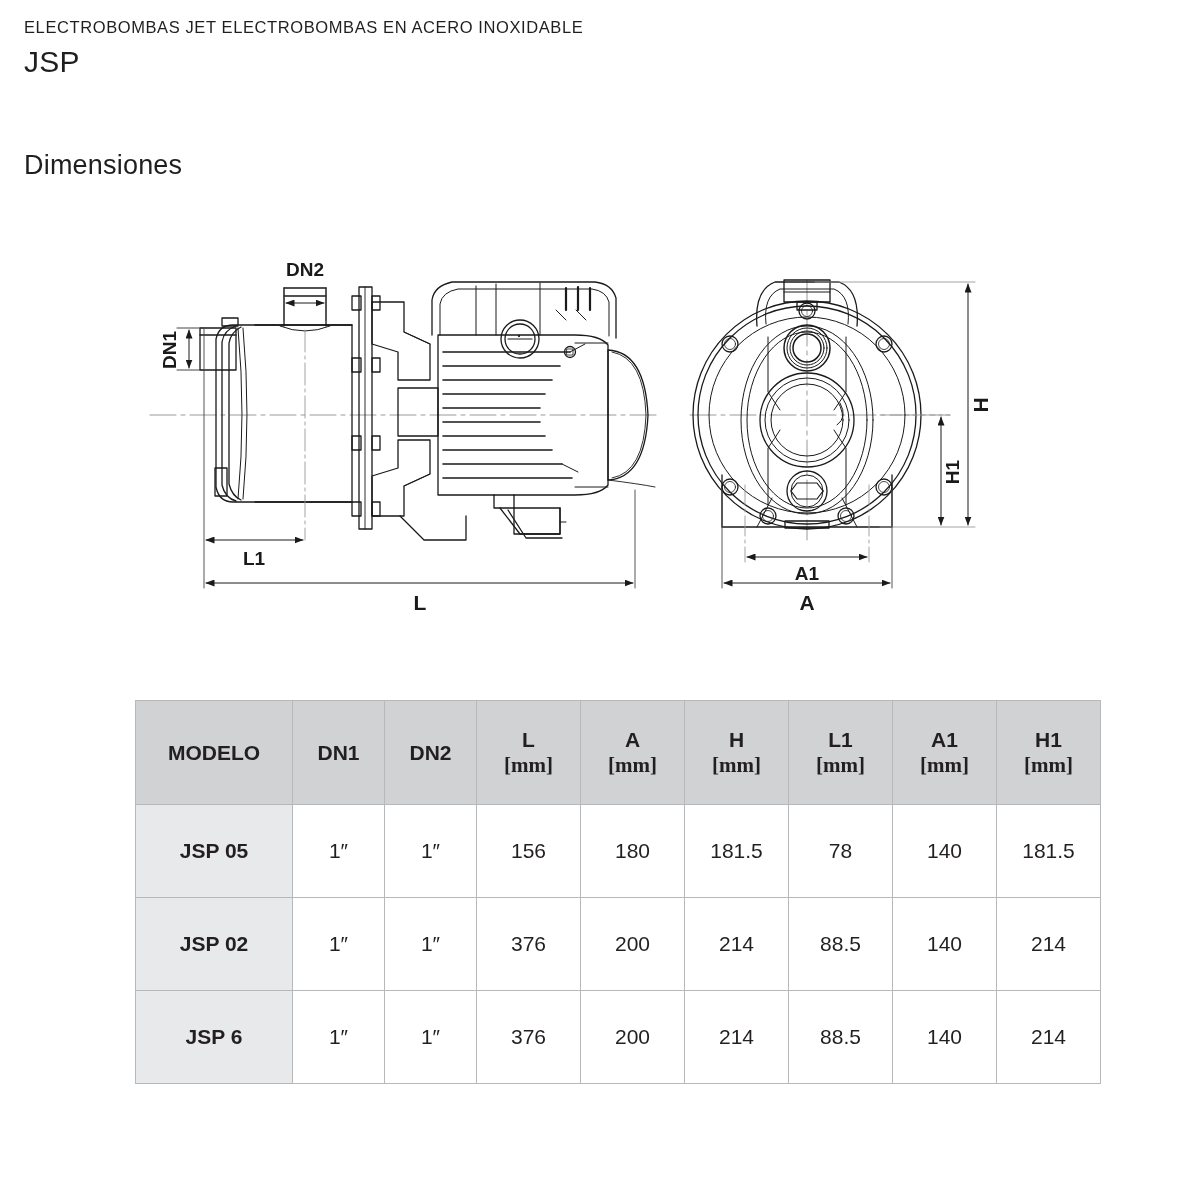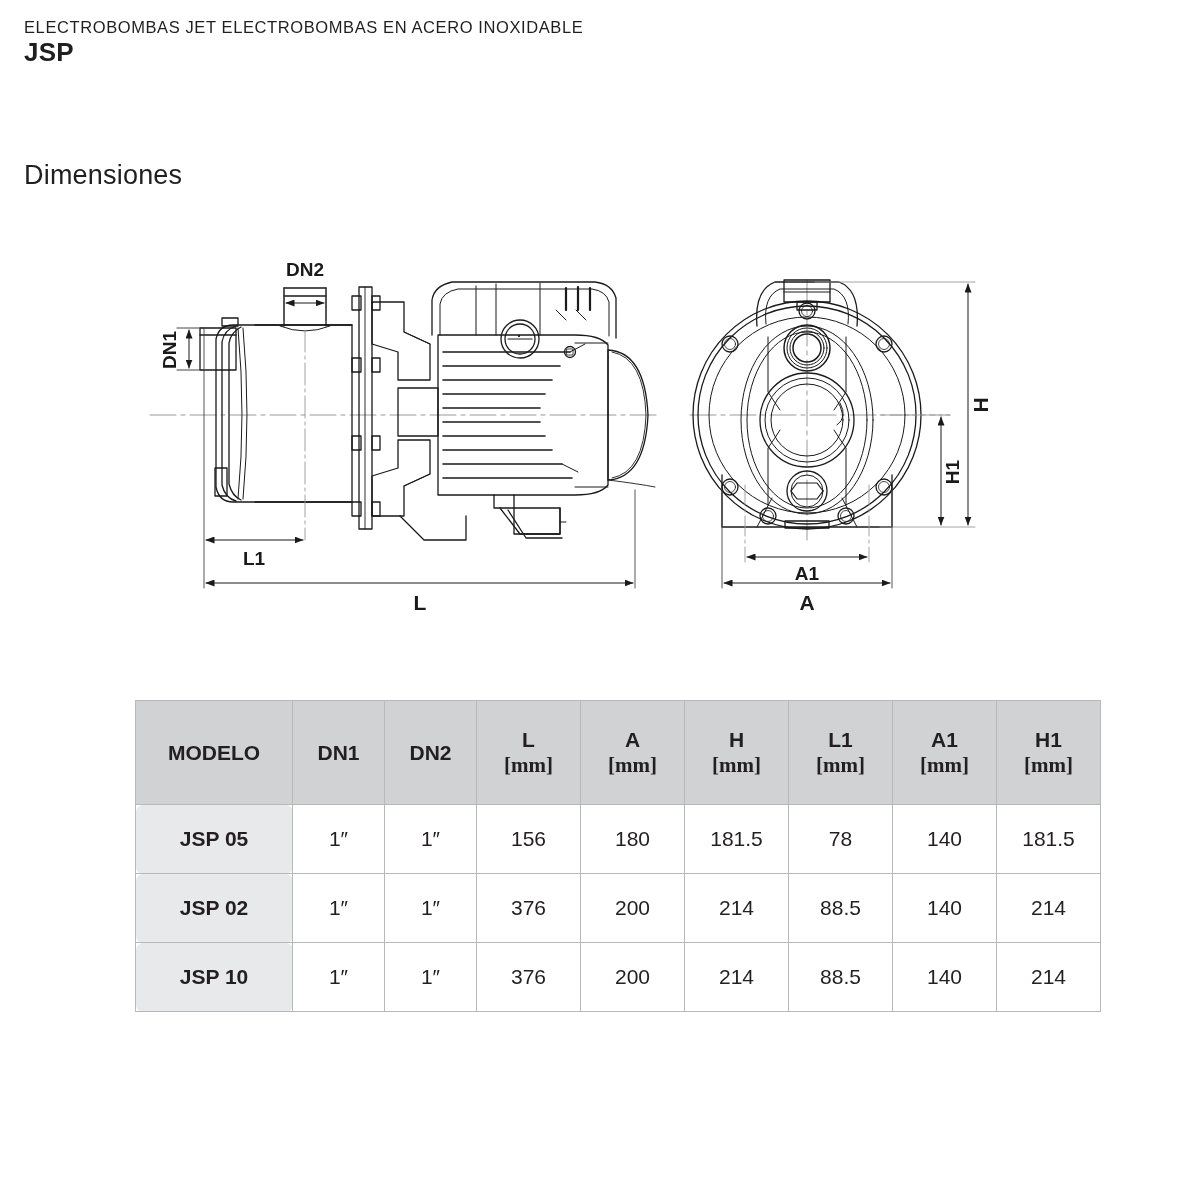--- a/index.html
+++ b/index.html
@@ -24,35 +24,34 @@
     width: 900px;
   }
   #product-family {
     font-size: 16.5px;
     letter-spacing: 0.6px;
     color: #1f1f1f;
     font-weight: 400;
     white-space: nowrap;
   }
   #model-series {
-    font-size: 26px;
+    font-size: 30px;
     color: #1f1f1f;
-    font-weight: 700;
-    margin-top: 0;
+    font-weight: 400;
+    margin-top: 8px;
     letter-spacing: 0.2px;
   }
   #section-title {
     position: absolute;
     left: 24px;
     top: 150px;
     font-size: 27px;
     font-weight: 400;
     color: #1f1f1f;
     letter-spacing: 0.2px;
-    margin-top: 10px;
   }
 
   
   #drawing-area {
     position: absolute;
     left: 0;
     top: 240px;
     width: 1200px;
     height: 410px;
   }
@@ -89,22 +88,21 @@
   }
   #dimension-table thead th .hdr-unit {
     display: block;
     font-family: Liberation Serif, serif;
   }
   #dimension-table tbody td {
     height: 68px;
     font-size: 21px;
     font-weight: 400;
     background: #ffffff;
-    padding: 0 2px;
-    border-radius: 7px;
+    padding: 12px 2px;
   }
   #dimension-table tbody td.model-cell {
     background: #e8e9ea;
     font-weight: 700;
     font-size: 21px;
   }
   
   col.c-model { width: 157px; }
   col.c-dn    { width: 92px; }
   col.c-dim   { width: 104px; }
@@ -477,21 +475,21 @@
       <td>1″</td>
       <td>1″</td>
       <td>376</td>
       <td>200</td>
       <td>214</td>
       <td>88.5</td>
       <td>140</td>
       <td>214</td>
     </tr>
     <tr>
-      <td class="model-cell">JSP 10</td>
+      <td class="model-cell">JSP 6</td>
       <td>1″</td>
       <td>1″</td>
       <td>376</td>
       <td>200</td>
       <td>214</td>
       <td>88.5</td>
       <td>140</td>
       <td>214</td>
     </tr>
   </tbody>

